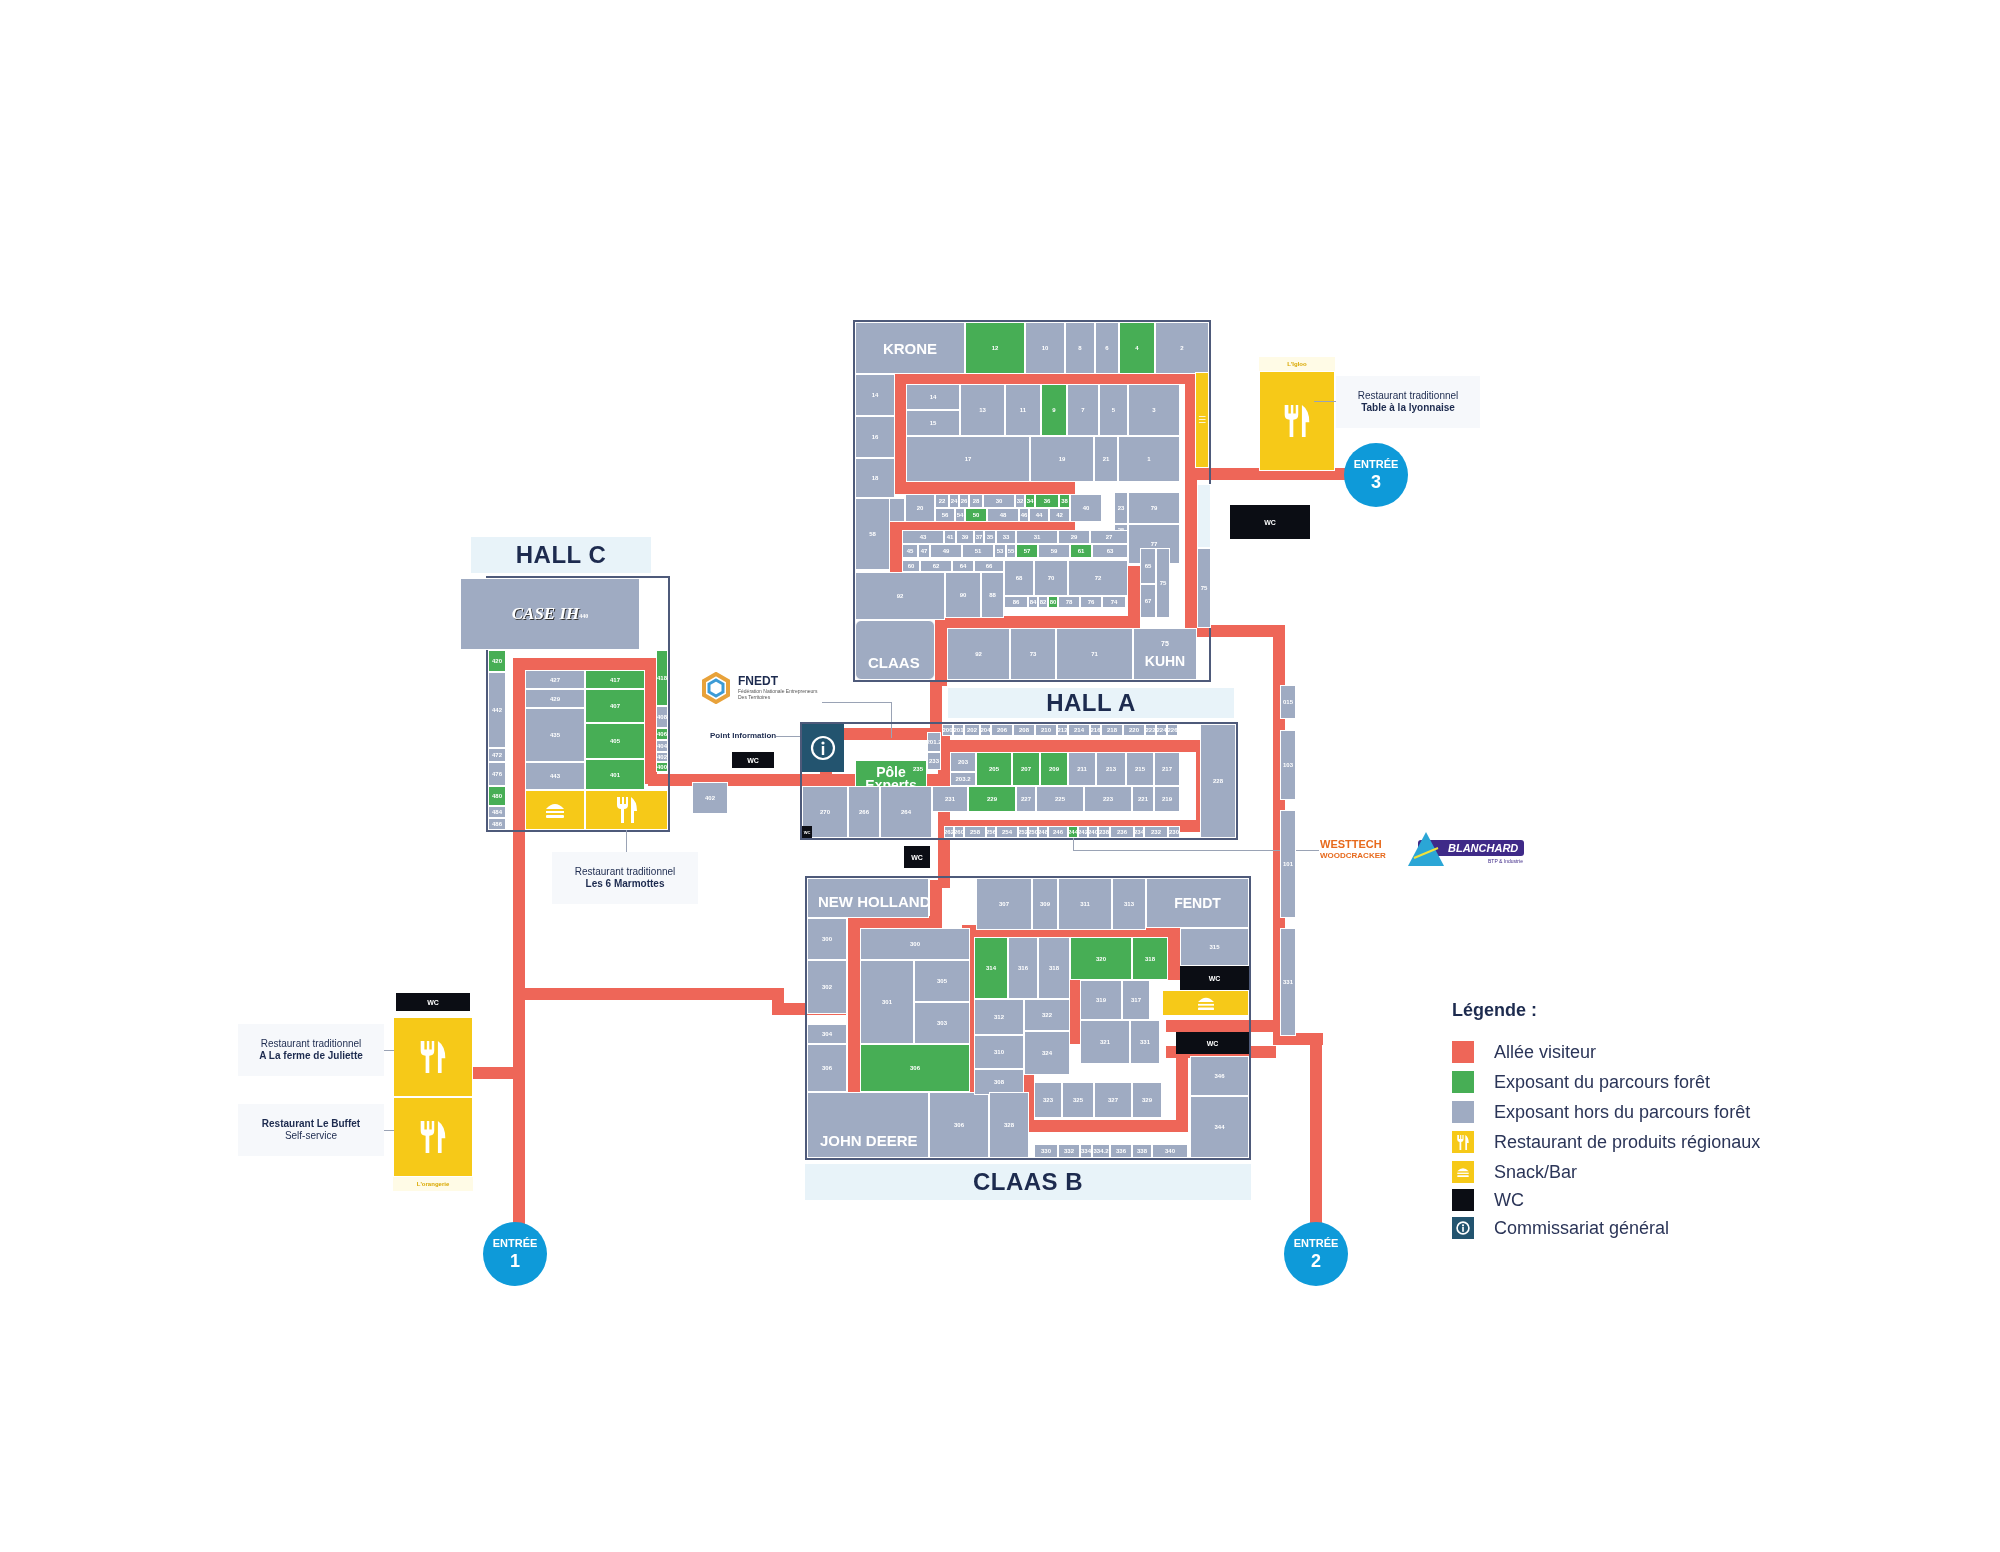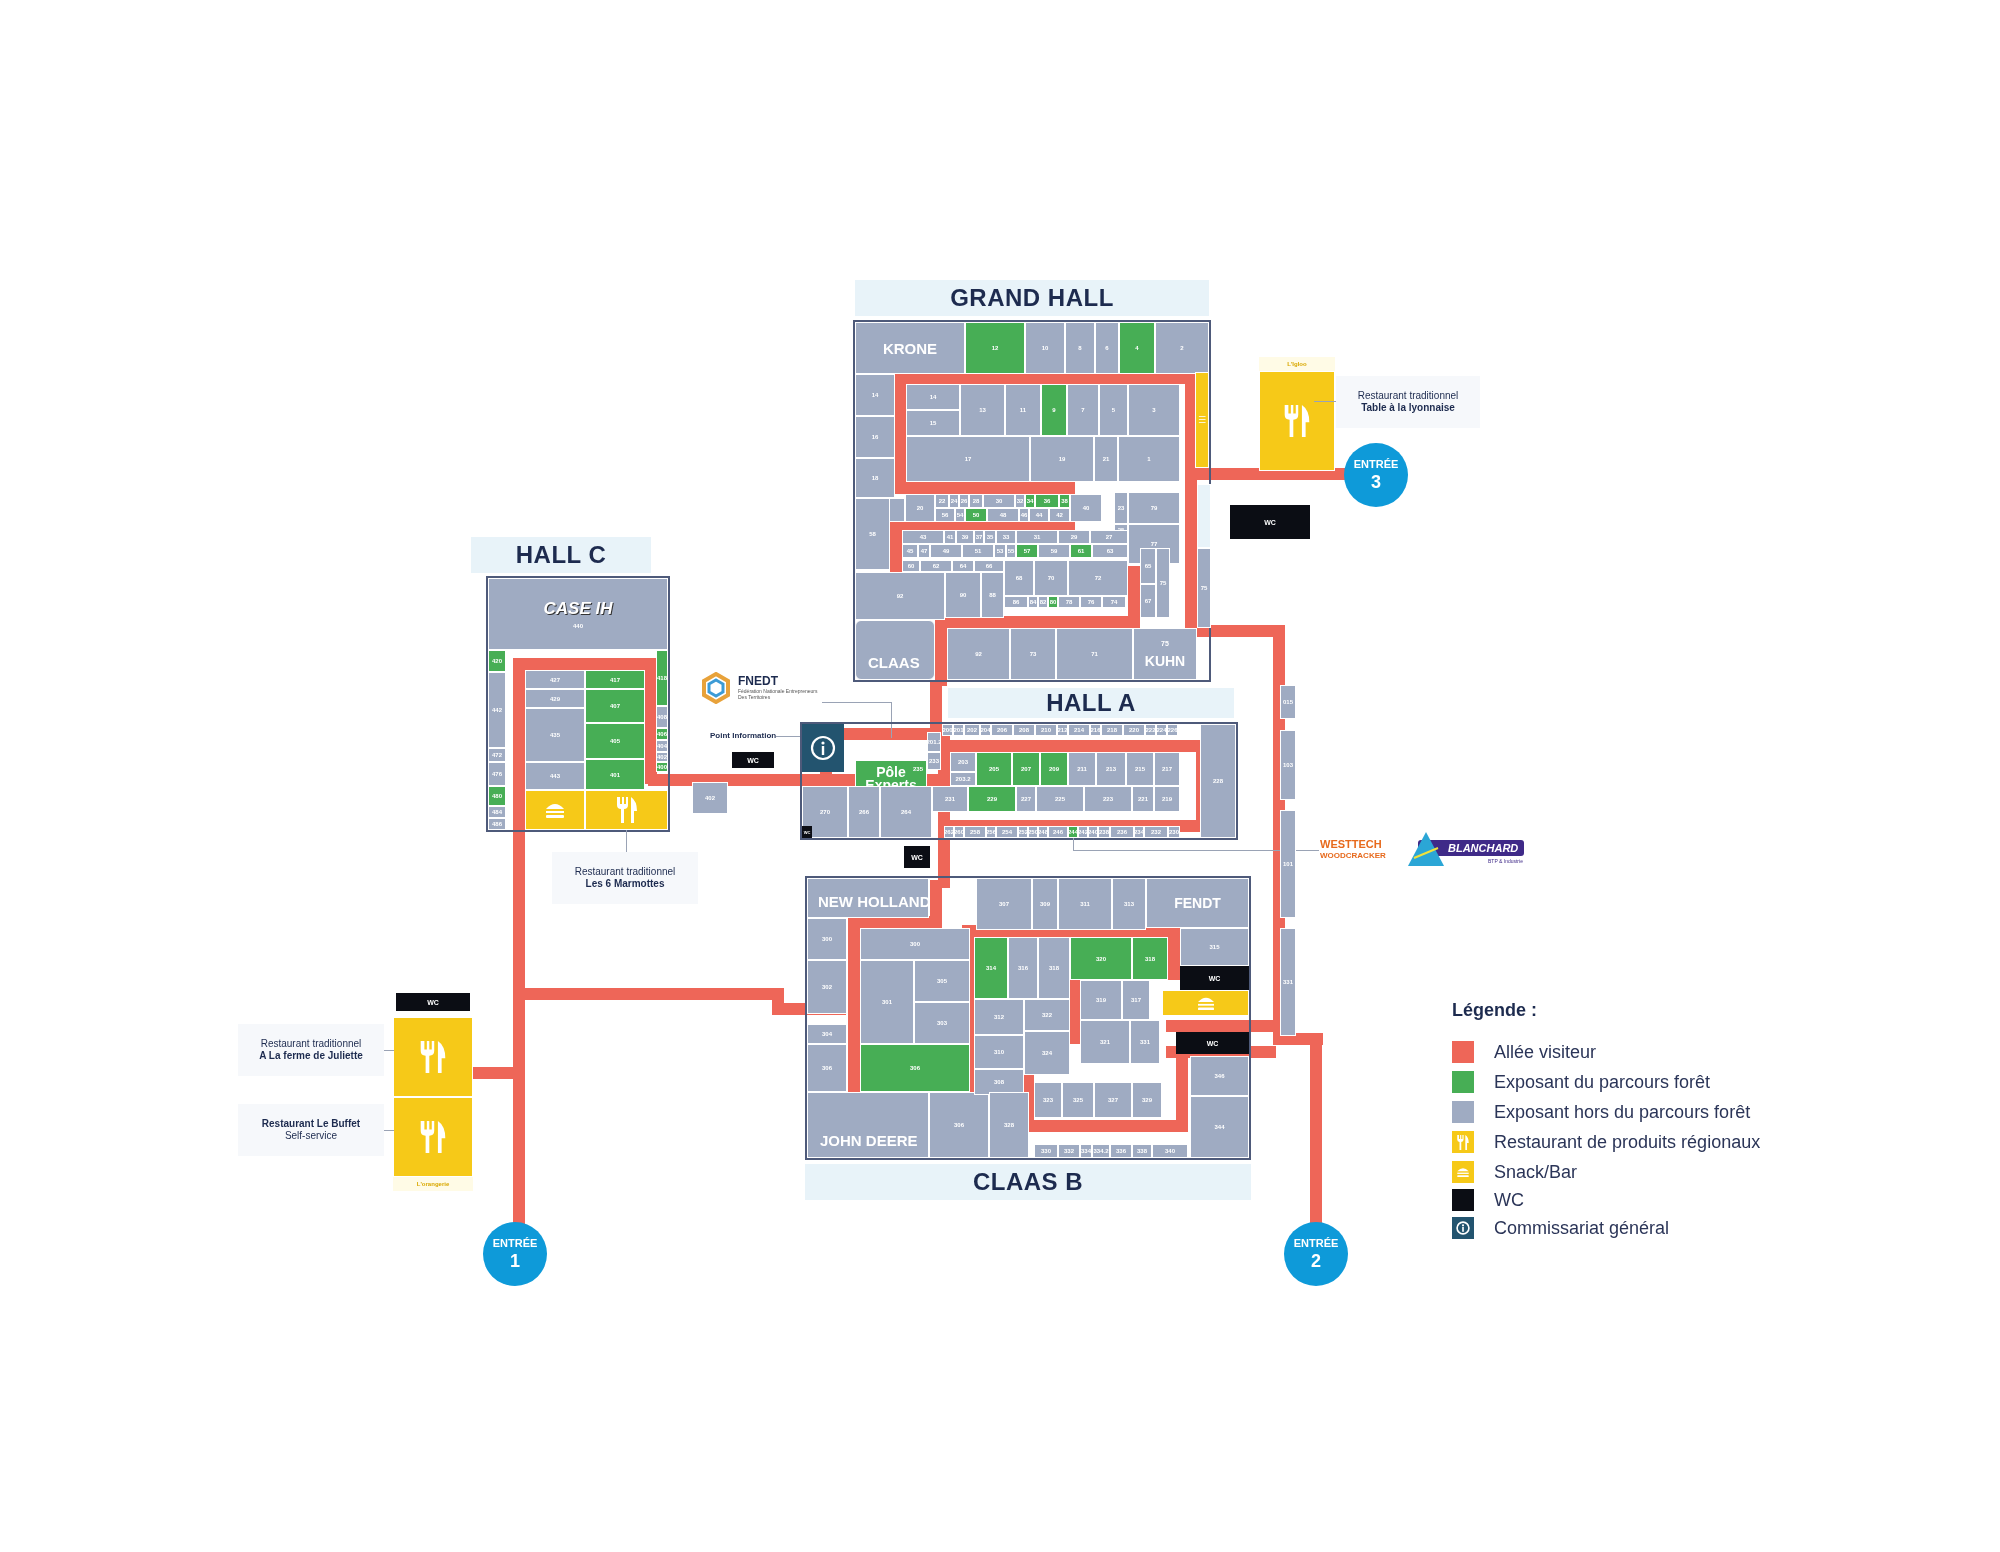--- a/index.html
+++ b/index.html
@@ -86,21 +86,20 @@
     <div class="abs aisle" style="left:1022px;top:1032px;width:58px;height:12px;"></div>
     <div class="abs aisle" style="left:1022px;top:1032px;width:12px;height:100px;"></div>
     <div class="abs aisle" style="left:1022px;top:1120px;width:165px;height:12px;"></div>
     <div class="abs aisle" style="left:1176px;top:1020px;width:12px;height:112px;"></div>
     <div class="abs aisle" style="left:1166px;top:1020px;width:110px;height:12px;"></div>
     <div class="abs aisle" style="left:1166px;top:1046px;width:110px;height:12px;"></div>
 
     <div class="abs aisle" style="left:1195px;top:468px;width:155px;height:12px;"></div>
   </div>
 
-  <div class="abs hall-title" style="left:855px;top:280px;width:354px;height:36px;">GRAND HALL</div>
   <div class="abs hall-frame" style="left:853px;top:320px;width:358px;height:362px;background:transparent;"></div>
   <div>
     <div class="abs stand brand-c" style="left:855px;top:322px;width:110px;height:52px;">KRONE</div>
     <div class="abs stand green" style="left:965px;top:322px;width:60px;height:52px;">12</div>
     <div class="abs stand" style="left:1025px;top:322px;width:40px;height:52px;">10</div>
     <div class="abs stand" style="left:1065px;top:322px;width:30px;height:52px;">8</div>
     <div class="abs stand" style="left:1095px;top:322px;width:24px;height:52px;">6</div>
     <div class="abs stand green" style="left:1119px;top:322px;width:36px;height:52px;">4</div>
     <div class="abs stand" style="left:1155px;top:322px;width:54px;height:52px;">2</div>
     <div class="abs stand" style="left:855px;top:374px;width:40px;height:42px;">14</div>
@@ -195,21 +194,21 @@
     <div class="abs stand" style="left:1056px;top:628px;width:77px;height:52px;">71</div>
     <div class="abs stand" style="left:1133px;top:628px;width:64px;height:52px;flex-direction:column;">
       <span style="font-size:7px;">75</span>
       <span style="font-size:14px;margin-top:6px;">KUHN</span>
     </div>
   </div>
 
   <div class="abs hall-title" style="left:471px;top:537px;width:180px;height:36px;">HALL C</div>
   <div class="abs hall-frame" style="left:486px;top:576px;width:184px;height:256px;background:transparent;"></div>
   <div>
-    <div class="abs stand" style="left:488px;top:578px;width:180px;height:72px;flex-direction:column;">
+    <div class="abs stand" style="left:460px;top:578px;width:180px;height:72px;font-family:Liberation Serif, serif;">
       <span style="font-size:17px;font-style:italic;color:#fff;text-shadow:1px 1px 0 #333;">CASE IH</span>
       <span style="margin-top:4px;">440</span>
     </div>
     <div class="abs stand green" style="left:488px;top:650px;width:18px;height:22px;">420</div>
     <div class="abs stand" style="left:488px;top:672px;width:18px;height:76px;">442</div>
     <div class="abs stand" style="left:488px;top:748px;width:18px;height:14px;">472</div>
     <div class="abs stand" style="left:488px;top:762px;width:18px;height:24px;">476</div>
     <div class="abs stand green" style="left:488px;top:786px;width:18px;height:20px;">480</div>
     <div class="abs stand" style="left:488px;top:806px;width:18px;height:12px;">484</div>
     <div class="abs stand" style="left:488px;top:818px;width:18px;height:12px;">486</div>

